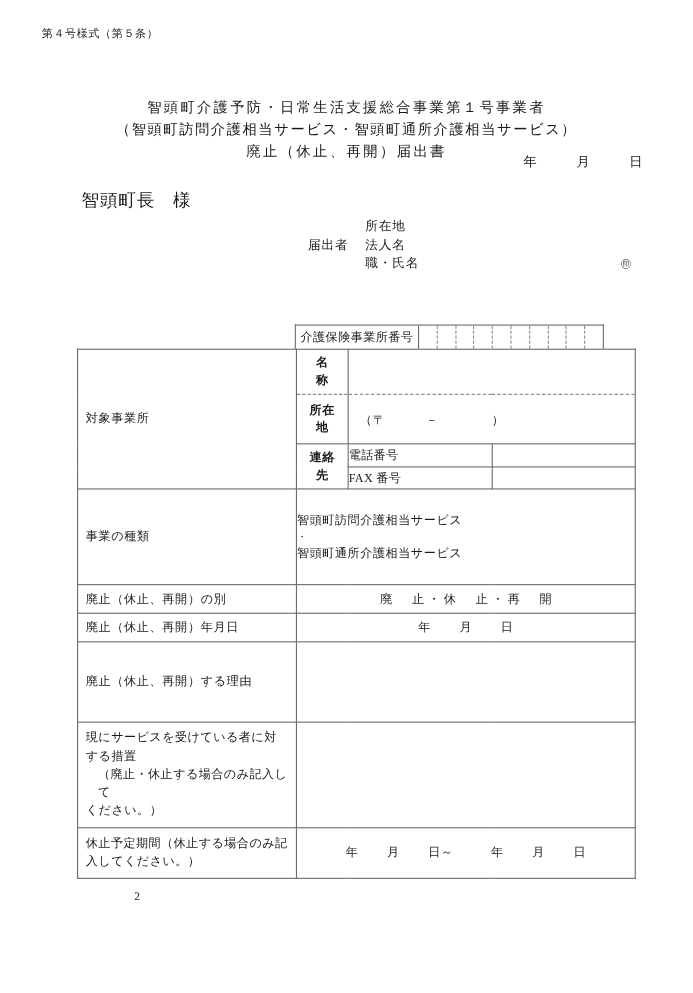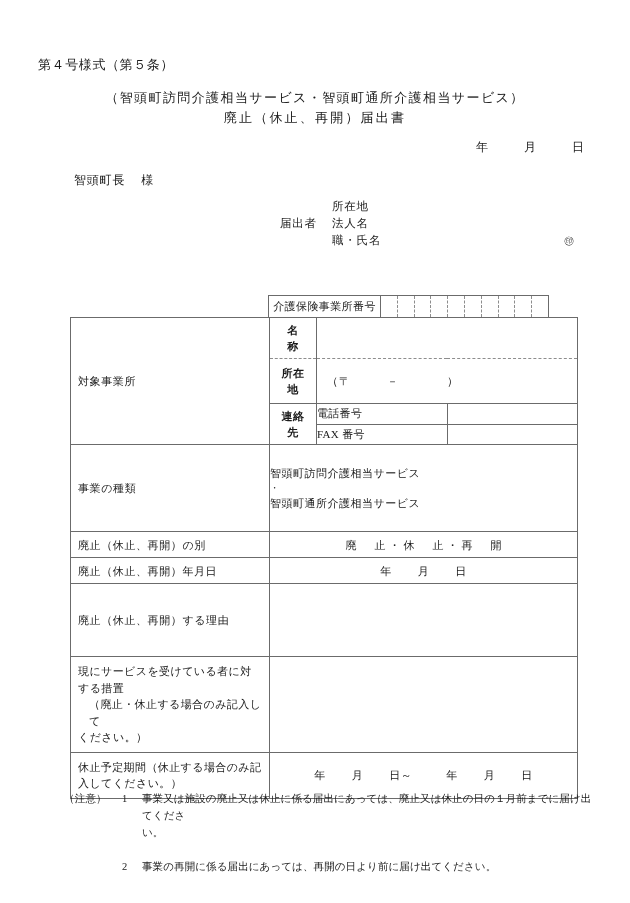--- a/index.html
+++ b/index.html
@@ -20,22 +20,22 @@
     position: relative;
     width: 630px;
     height: 903px;
     box-sizing: border-box;
   }
 
   
   .form-no {
     position: absolute;
     left: 38px;
-    top: 56px;
-    font-size: 13px;
+    top: 24px;
+    font-size: 10px;
     letter-spacing: 0.6px;
     white-space: nowrap;
   }
 
   
   .title-block {
     position: absolute;
     left: 0;
     top: 88px;
     width: 630px;
@@ -60,21 +60,21 @@
   }
   .date-line span { display: inline-block; }
   .gap-a { width: 30px; }
   .gap-b { width: 30px; }
 
   
   .addressee {
     position: absolute;
     left: 74px;
     top: 172px;
-    font-size: 12px;
+    font-size: 16px;
     letter-spacing: 0.8px;
     white-space: nowrap;
   }
   .addressee .sama { margin-left: 16px; }
 
   
   .submitter {
     position: absolute;
     left: 280px;
     top: 198px;
@@ -257,20 +257,21 @@
   .note-row.second { margin-top: 17px; }
 </style>
 </head>
 <body>
 
 <div class="page">
 
   <div class="form-no">第４号様式（第５条）</div>
 
   <div class="title-block">
+    <div class="title-line l1">智頭町介護予防・日常生活支援総合事業第１号事業者</div>
     <div class="title-line l2">（智頭町訪問介護相当サービス・智頭町通所介護相当サービス）</div>
     <div class="title-line l3">廃止（休止、再開）届出書</div>
   </div>
 
   <div class="date-line">
     <span>年</span>
     <span class="gap-a"></span>
     <span>月</span>
     <span class="gap-b"></span>
     <span>日</span>
@@ -400,25 +401,18 @@
           </div>
         </td>
         <td colspan="3" style="height:36px">
           <div class="cell-pad ymd"><span>年</span><span class="sp"></span><span>月</span><span class="sp"></span><span>日～</span><span class="sp-wide"></span><span>年</span><span class="sp"></span><span>月</span><span class="sp"></span><span>日</span></div>
         </td>
       </tr>
     </tbody>
   </table>
 
   <div class="notes">
-    <div class="note-row">
-      <span class="note-tag">（注意）</span>
-      <span class="note-num">1</span>
-      <span class="note-text">事業又は施設の廃止又は休止に係る届出にあっては、廃止又は休止の日の１月前までに届け出てくださ</span>
-      <span class="note-cont">い。</span>
-    </div>
     <div class="note-row second">
       <span class="note-num">2</span>
-      <span class="note-text">事業の再開に係る届出にあっては、再開の日より前に届け出てください。</span>
     </div>
   </div>
 
 </div>
 
 </body></html>

